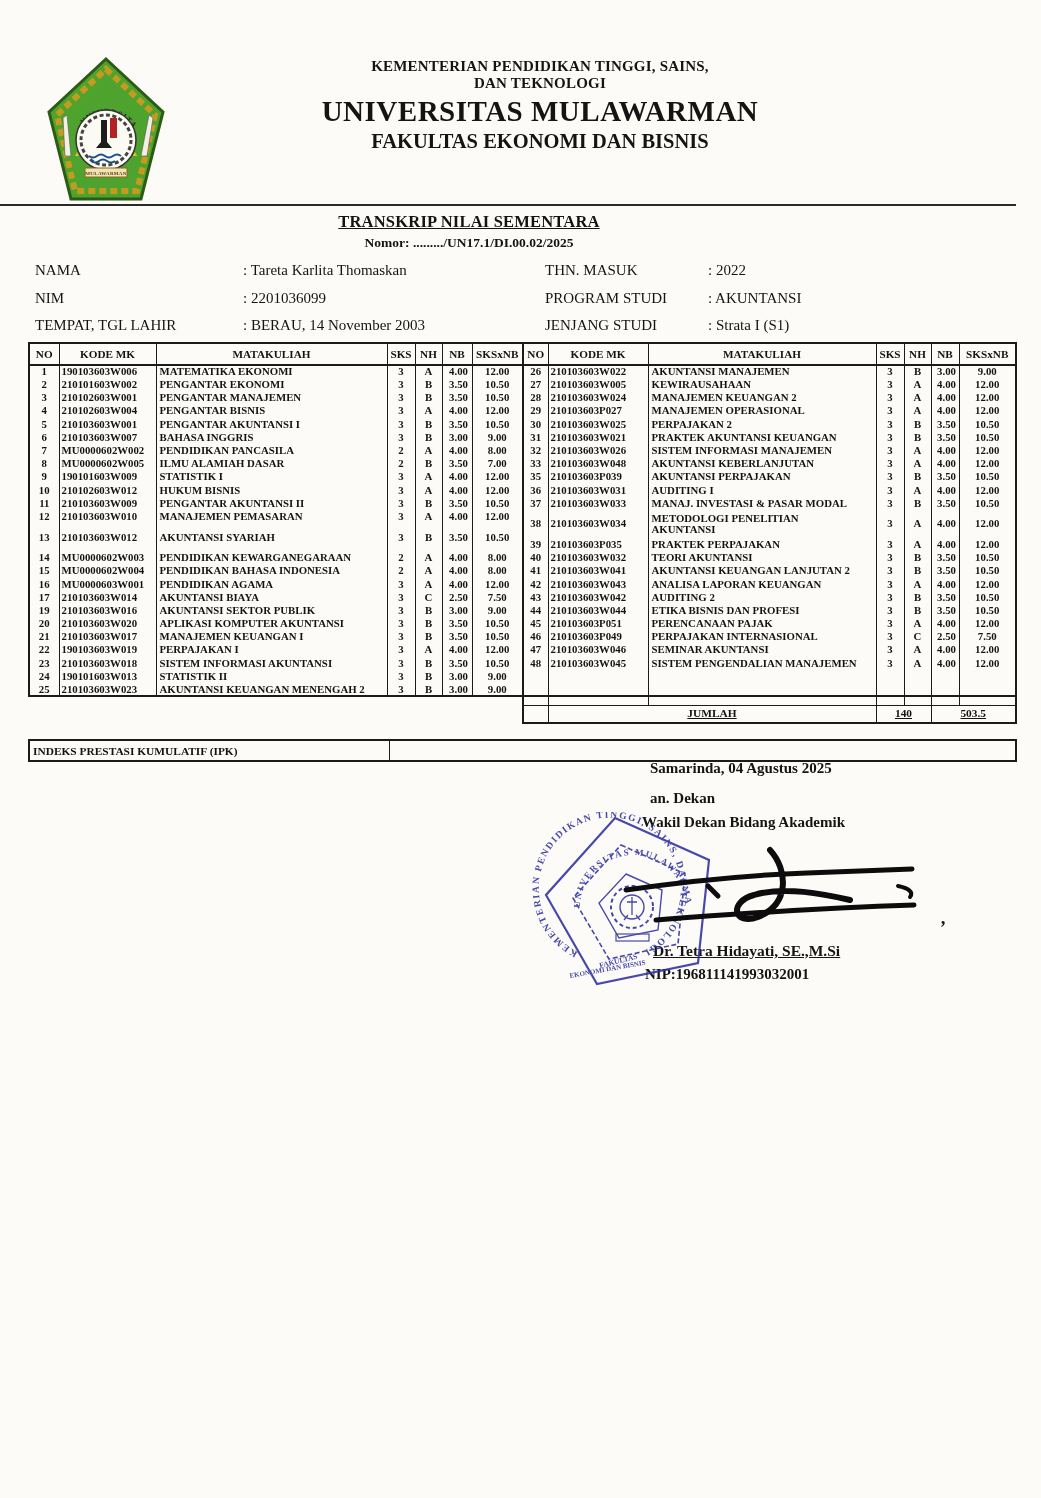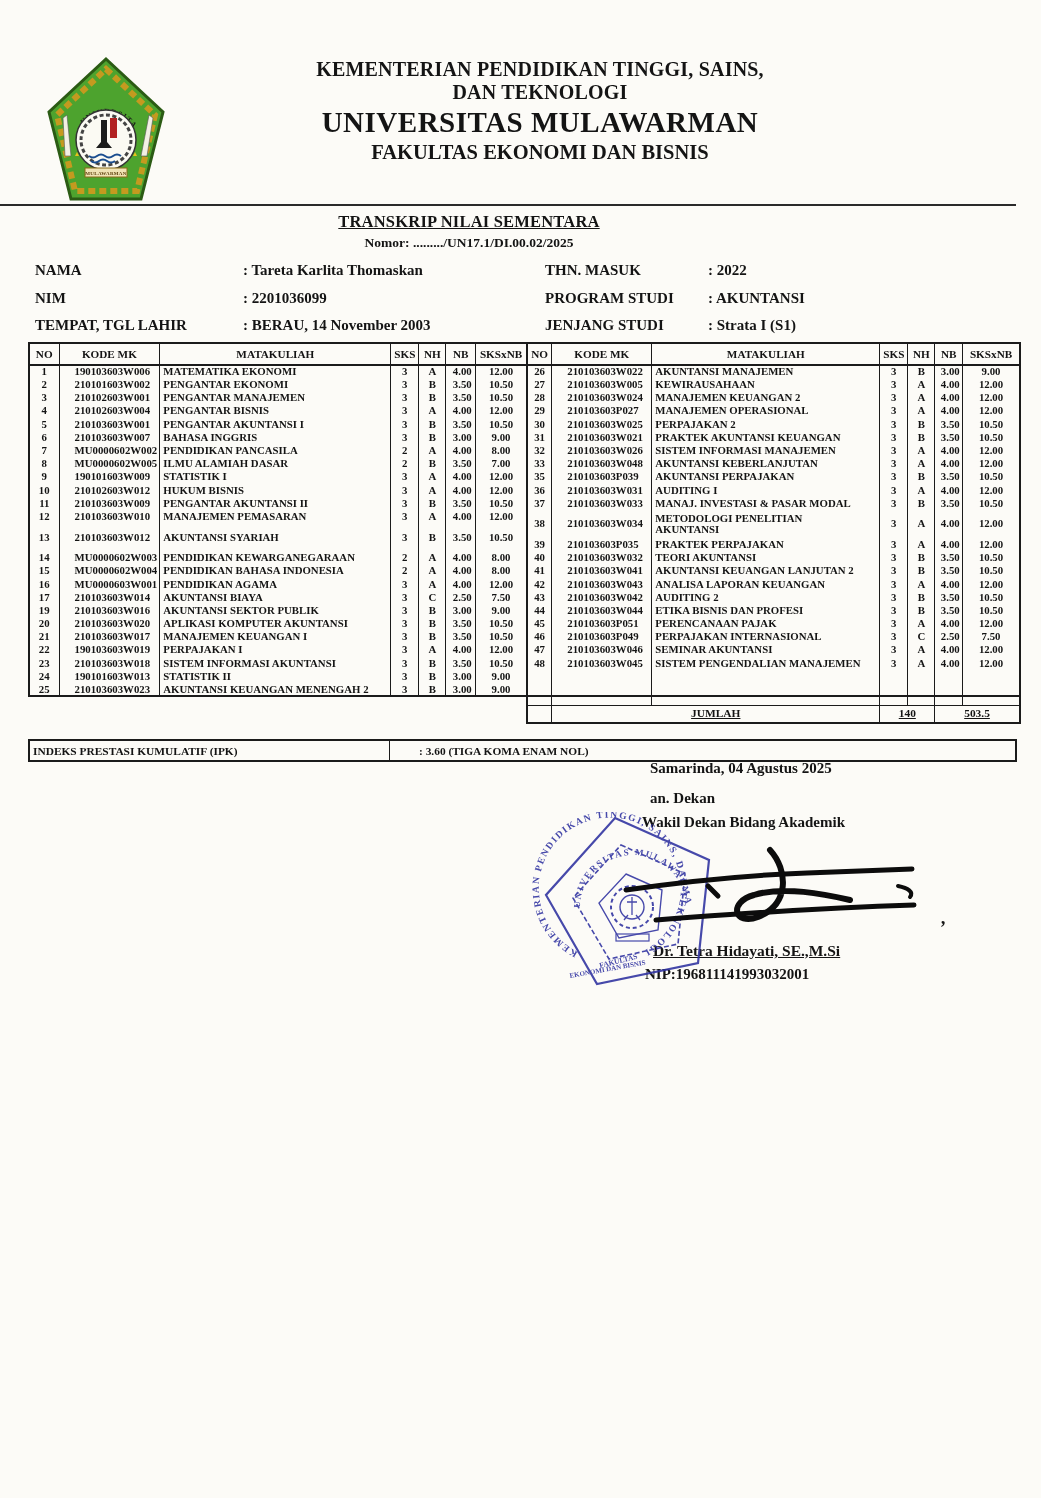--- a/index.html
+++ b/index.html
@@ -1,41 +1,41 @@
 <!DOCTYPE html>
 <html><head>
 <meta charset="utf-8">
 <style>
   html,body{margin:0;padding:0;background:#cfcfcf;}
   .sheet{position:relative;width:1041px;height:1498px;background:#fcfbf7;
          font-family:"Liberation Serif", serif;color:#141414;overflow:hidden;}
   
   .hdr-text{position:absolute;left:170px;top:58px;width:740px;text-align:center;font-weight:bold;}
-  .hdr-min{font-size:20px;line-height:1.16;letter-spacing:.2px;}
+  .hdr-min{font-size:15px;line-height:1.16;letter-spacing:.2px;}
   .hdr-univ{font-size:29px;line-height:1.1;margin-top:3px;letter-spacing:.5px;}
   .hdr-fac{font-size:20.5px;line-height:1.15;margin-top:2px;}
   .hdr-rule{position:absolute;left:0;top:204px;width:1016px;height:2.4px;background:#2a2a2a;}
   .title-wrap{position:absolute;left:0;top:212px;width:938px;text-align:center;font-weight:bold;}
   .title-main{font-size:16.5px;text-decoration:underline;letter-spacing:.2px;}
   .title-no{font-size:13.5px;margin-top:3px;}
   
-  .info span{position:absolute;font-weight:bold;font-size:15px;white-space:nowrap;}
+  .info span{position:absolute;font-weight:normal;font-size:15px;white-space:nowrap;}
   
   .grades{position:absolute;left:28px;top:342px;display:flex;align-items:flex-start;}
   table.tr-table{border-collapse:collapse;table-layout:fixed;border:2px solid #1b1b1b;}
   table.tr-table.right{margin-left:-2px;}
   .tr-table th{border:1.5px solid #1b1b1b;border-bottom:2.4px solid #1b1b1b;
        font-size:11.2px;font-weight:bold;height:20px;padding:0;text-align:center;}
   .tr-table td{border-left:1.4px solid #1b1b1b;border-right:1.4px solid #1b1b1b;
        font-size:10.8px;font-weight:bold;padding:0 2px;vertical-align:middle;
        line-height:1.05;overflow:hidden;white-space:nowrap;}
   .tr-table tbody tr{height:13.2px;}
   .tr-table tbody tr.tall{height:28px;}
   td.c-no,td.c-sks,td.c-nh{text-align:center;}
-  td.c-code{text-align:left;padding-left:15px;margin-top:16px;}
+  td.c-code{text-align:left;padding-left:2px;margin-top:16px;}
   td.c-name{text-align:left;padding-left:3px;white-space:pre-line;}
   td.c-nb{text-align:center;padding-left:5px;}
   td.c-sxn{text-align:center;}
   tr.filler{height:9px;}
   tr.filler td{border-top:2px solid #1b1b1b;}
   tr.jumlah{height:18px;}
   tr.jumlah td{border-top:1.6px solid #1b1b1b;text-align:center;font-size:11.4px;text-decoration:underline;}
   
   .ipk{position:absolute;left:28px;top:739px;width:985px;border:2px solid #1b1b1b;
        display:flex;font-weight:bold;font-size:11.4px;height:19px;align-items:center;gap:24px;}
@@ -599,21 +599,20 @@
           <td colspan="2">JUMLAH</td>
           <td colspan="2">140</td>
           <td colspan="2">503.5</td>
         </tr>
       </tfoot>
     </table>
   </div>
 
   <div class="ipk">
     <div class="lbl">INDEKS PRESTASI KUMULATIF (IPK)</div>
-    <div class="val">: 3.60 (TIGA KOMA ENAM NOL)</div>
   </div>
 
   <div class="sig">
     <span style="left:650px;top:760px">Samarinda, 04 Agustus 2025</span>
     <span style="left:650px;top:790px">an. Dekan</span>
     <span style="left:642px;top:814px">Wakil Dekan Bidang Akademik</span>
     <span class="sig-name" style="left:653px;top:942px">Dr. Tetra Hidayati, SE.,M.Si</span>
     <span style="left:645px;top:966px">NIP:196811141993032001</span>
   </div>
 

